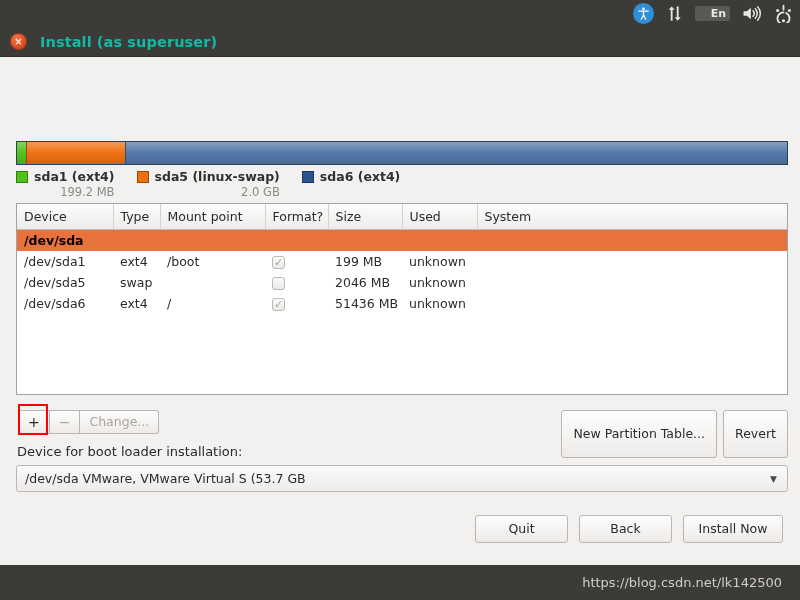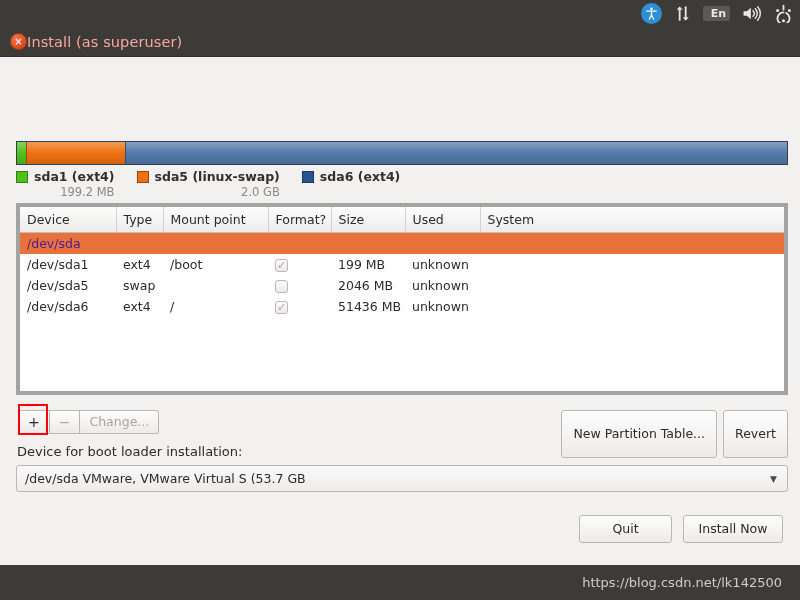--- a/index.html
+++ b/index.html
@@ -42,21 +42,21 @@
     border-radius: 50%;
     background: #2e8fd4;
     display: flex; align-items: center; justify-content: center;
   }
 
   .kbd-box {
     background: #5a5954;
     color: #e9e7e4;
     font-size: 11px;
     font-weight: bold;
-    padding: 2px 4px 2px 8px;
+    padding: 2px 4px 2px 16px;
     border-radius: 2px;
     line-height: 1;
     font-family: "DejaVu Sans", "Liberation Sans", sans-serif;
   }
 
   
   .titlebar {
     position: absolute;
     left: 0; top: 27px;
     width: 800px; height: 30px;
@@ -72,23 +72,24 @@
     background: radial-gradient(circle at 35% 30%, #f0764c, #d9481c 70%);
     border: 1px solid #a93d16;
     display: flex; align-items: center; justify-content: center;
     color: #ffe9e0;
     font-size: 10px;
     line-height: 1;
     font-weight: bold;
     cursor: pointer;
   }
   .title-text {
-    color: #fca5a5;
+    margin-left: 13px;
+    color: #14b8a6;
     font-size: 14.5px;
-    font-weight: normal;
+    font-weight: bold;
     letter-spacing: 0.1px;
   }
 
   
   .header-zone {
     position: absolute;
     left: 0; top: 58px;
     width: 800px; height: 67px;
     background: #3c3b37;
   }
@@ -159,21 +160,21 @@
     margin-left: 19px;
     margin-top: 1px;
   }
 
   
   .table-wrap {
     position: absolute;
     left: 16px; top: 78px;
     width: 772px; height: 192px;
     background: #ffffff;
-    border: 4px solid #a3a3a3;
+    border: 1px solid #a3a3a3;
   }
   table.ptable {
     width: 100%;
     border-collapse: collapse;
     font-size: 12.5px;
     color: #2b2b2b;
     table-layout: fixed;
   }
   table.ptable thead th {
     background: linear-gradient(to bottom, #fcfcfc, #eeecea);
@@ -188,21 +189,22 @@
   }
   table.ptable thead th:last-child { border-right: none; }
   table.ptable tbody td {
     padding: 2px 7px;
     height: 21px;
     vertical-align: middle;
     white-space: nowrap;
   }
   tr.disk-row td {
     background: #e8713c;
-    color: #4c1d95;
+    color: #000000;
+    font-weight: bold;
   }
   tr.part-row td { background: #ffffff; }
 
   .chk {
     width: 13px; height: 13px;
     border: 1px solid #bdb8b3;
     border-radius: 3px;
     background: linear-gradient(to bottom, #fbfbfb, #eceae8);
     display: inline-flex;
     align-items: center;
@@ -491,20 +493,21 @@
     </div>
 
     <div class="bl-label">Device for boot loader installation:</div>
     <div class="combo">
       <span>/dev/sda   VMware, VMware Virtual S (53.7 GB</span>
       <span class="combo-arrow">▼</span>
     </div>
 
     <div class="actions">
       <button class="btn">Quit</button>
+      <button class="btn">Back</button>
       <button class="btn primary">Install Now</button>
     </div>
 
   </div>
 
   <div class="plus-highlight"></div>
 
   <div class="watermark">
     <span>https://blog.csdn.net/lk142500</span>
   </div>

